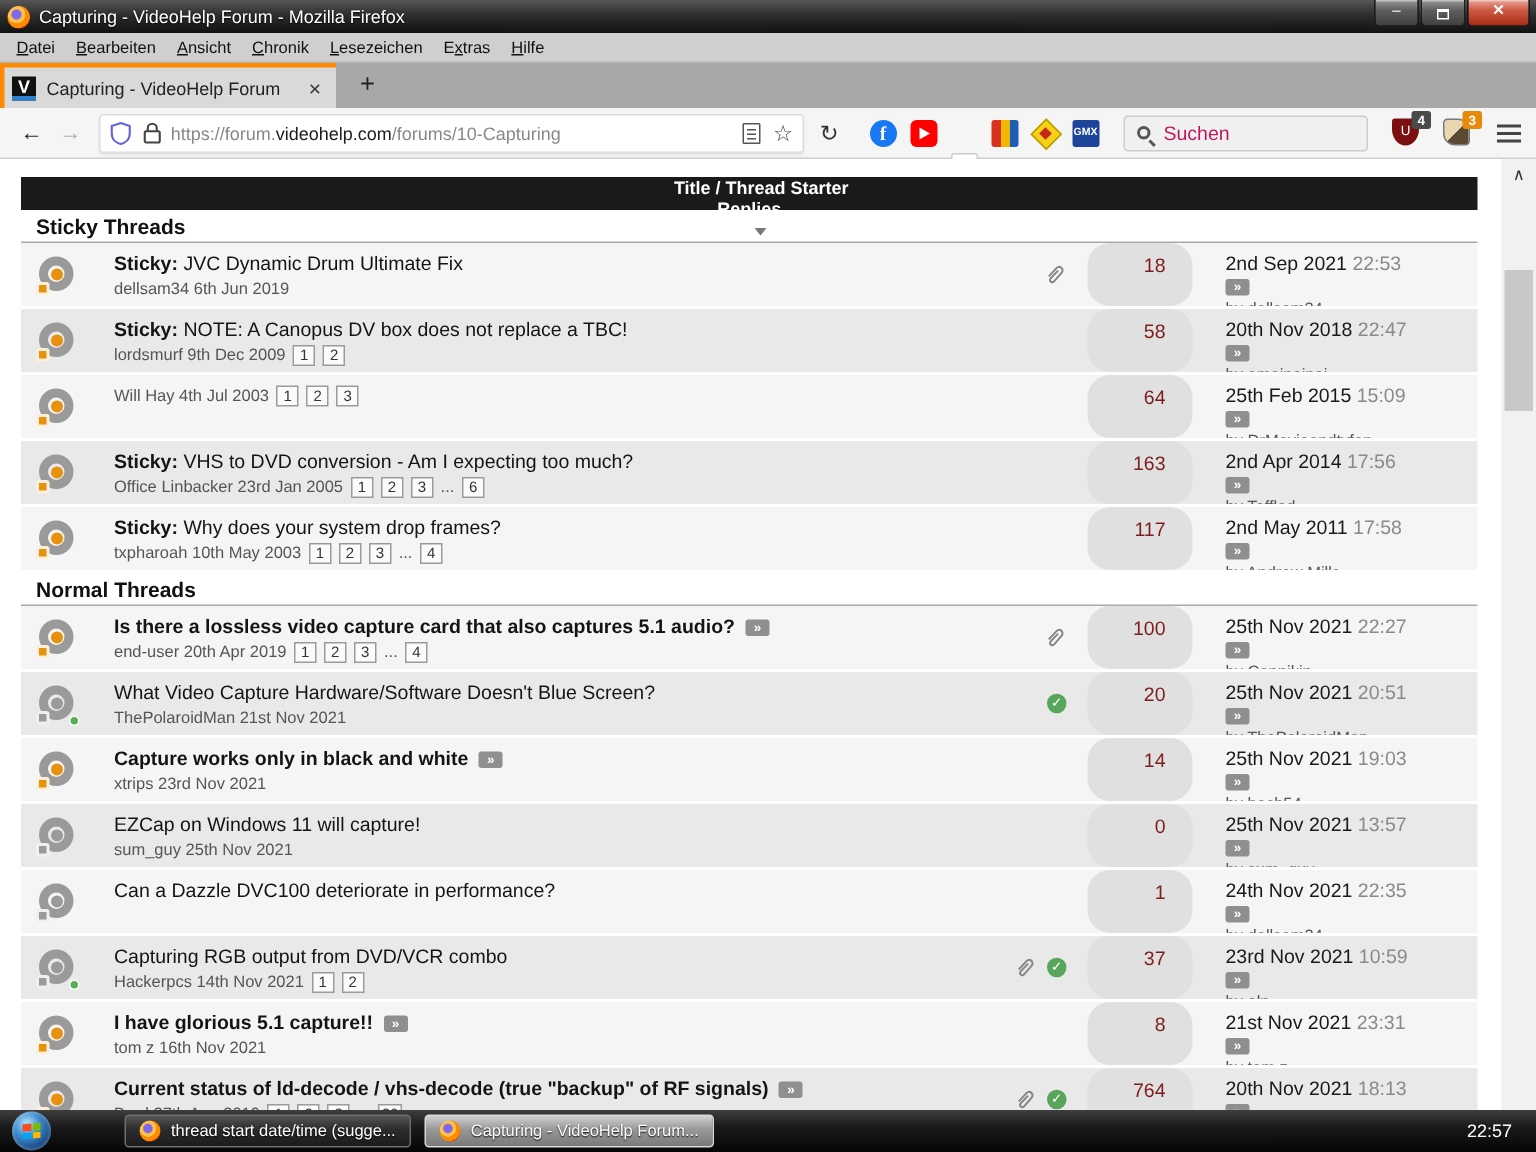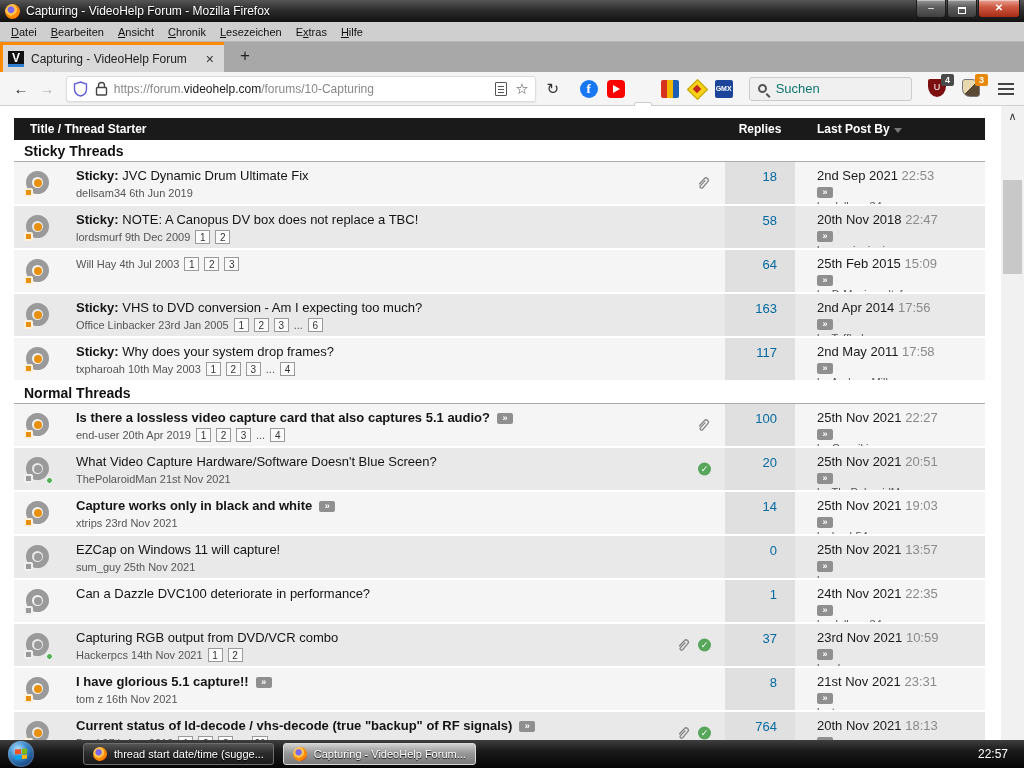--- a/index.html
+++ b/index.html
@@ -63,37 +63,37 @@
   .bm-stripes { border-radius:2px; background:linear-gradient(90deg,#d6321e 0 34%,#f2b705 34% 67%,#1d5fb4 67% 100%); }
   .bm-diamond { position:relative; }
   .bm-diamond::before { content:""; position:absolute; left:2px; top:2px; width:13px; height:13px;
     background:#f7d117; border:1px solid #b89b00; transform:rotate(45deg); }
   .bm-diamond::after { content:""; position:absolute; left:6px; top:6px; width:6px; height:6px; background:#c3271d; transform:rotate(45deg); }
   .bm-gmx { background:#1c449b; color:#fff; font-weight:bold; font-size:7px; text-align:center; line-height:18px; border-radius:2px; }
   .searchfield { height:24px; width:164px; margin-left:16px; background:#f0f0f0; border:1px solid #ccc;
     border-radius:3px; display:flex; align-items:center; padding:0 8px; }
   .mag { width:9px; height:9px; border:2px solid #555; border-radius:50%; position:relative; flex:none; }
   .mag::after { content:""; position:absolute; left:7px; top:7px; width:5px; height:2px; background:#555; transform:rotate(45deg); transform-origin:0 0; }
-  .search-ph { font-size:13px; color:#0f766e; margin-left:9px; }
+  .search-ph { font-size:13px; color:#be185d; margin-left:9px; }
   .extarea { display:flex; align-items:center; gap:14px; margin-left:16px; }
   .extwrap { position:relative; width:20px; height:20px; }
   .ublock { width:18px; height:18px; background:#7c0f0f; border-radius:2px 2px 50% 50%/2px 2px 60% 60%;
     color:#fff; font-size:9px; text-align:center; line-height:17px; }
   .extmisc { width:18px; height:18px; background:linear-gradient(135deg,#e8d8b0 50%,#5a4a33 50%); border-radius:3px 8px 3px 8px; border:1px solid #777; }
   .badge { position:absolute; top:-5px; right:-6px; min-width:13px; height:12px; border-radius:2px;
     color:#fff; font-size:9px; font-weight:bold; text-align:center; line-height:12px; padding:0 2px; }
   .badge.dark { background:#4a4a4a; }
   .badge.orange { background:#e8890c; }
   .hamburger { width:16px; height:12px; border-top:2px solid #444; border-bottom:2px solid #444; position:relative; margin:0 10px 0 2px; }
   .hamburger::before { content:""; position:absolute; left:0; top:3px; width:16px; height:2px; background:#444; }
 
   
   .content { position:absolute; top:106px; left:0; width:1024px; height:634px; background:#fff; overflow:hidden; }
   .page { position:absolute; left:14px; top:12px; width:971px; }
-  .thead { height:22px; background:#1a1a1a; color:#fff; font-size:12px; font-weight:bold; display:flex; align-items:center; }
+  .thead { height:22px; background:#1a1a1a; color:#fff; font-size:12px; font-weight:bold; display:flex; align-items:center;flex-direction:column; }
   .th-title { flex:1; padding-left:16px; }
   .th-replies { width:70px; text-align:center; }
   .th-last { width:190px; padding-left:22px; }
   .sort-tri { display:inline-block; margin-left:4px; width:0; height:0; border-left:4px solid transparent;
     border-right:4px solid transparent; border-top:5px solid #777; }
   .sec-heading { font-size:14px; font-weight:bold; color:#111; padding:3px 0 2px 10px; border-bottom:1px solid #aaa; background:#fff; }
   .trow { display:flex; height:44px; border-bottom:2px solid #fff; overflow:hidden; }
   .trow.odd  { background:#f5f5f5; }
   .trow.even { background:#e9e9e9; }
   .icon-cell { width:48px; flex:none; display:flex; justify-content:center; padding-top:9px; }
@@ -108,22 +108,22 @@
   .t-line b { font-weight:bold; }
   .s-line { font-size:11px; color:#555; line-height:14px; margin-top:2px; display:flex; align-items:center; }
   .pagebox { display:inline-block; min-width:15px; height:14px; border:1px solid #9a9a9a; background:#fbfbfb;
     color:#333; font-size:10px; text-align:center; line-height:13px; margin-left:5px; padding:0 1px; }
   .pgdots { color:#555; margin-left:5px; }
   .goto { display:inline-block; width:16px; height:11px; background:#8f8f8f; border-radius:2px; color:#fff;
     font-size:9px; font-weight:bold; text-align:center; line-height:10px; margin-left:7px; vertical-align:1px; }
   .row-icons { position:absolute; right:14px; top:50%; transform:translateY(-50%); display:flex; align-items:center; gap:7px; }
   .gcheck { width:13px; height:13px; border-radius:50%; background:#58a55c; color:#fff; font-size:9px;
     text-align:center; line-height:13px; }
-  .replies-cell { width:70px; flex:none; background:#e0e0e0; font-size:13px; color:#0369a1;
-    text-align:right; padding:7px 18px 4px 0; }
+  .replies-cell { width:70px; flex:none; background:#e0e0e0; font-size:13px; color:#7f1d1d;
+    text-align:right; padding:7px 18px 4px 0;border-radius:15px; }
   .last-cell { width:190px; flex:none; padding:5px 0 0 22px; }
   .lp-date { font-size:13px; color:#1a1a1a; line-height:17px; white-space:nowrap; }
   .lp-time { color:#8a8a8a; }
   .lp-icon-line { line-height:14px; }
   .lp-icon-line .goto { margin-left:0; }
   .lp-by { font-size:11px; color:#555; line-height:14px; margin-top:1px; white-space:nowrap; }
 
   
   .scrollbar { position:absolute; top:0; right:0; width:23px; height:634px; background:#f1f1f1; }
   .sb-up { text-align:center; font-size:11px; color:#333; padding-top:4px; }

